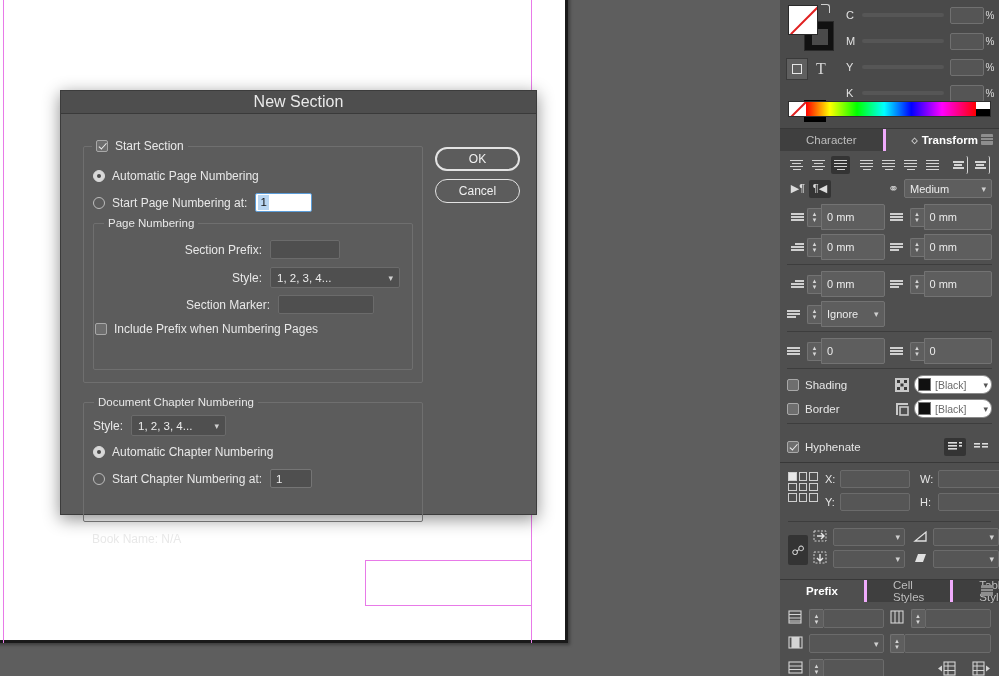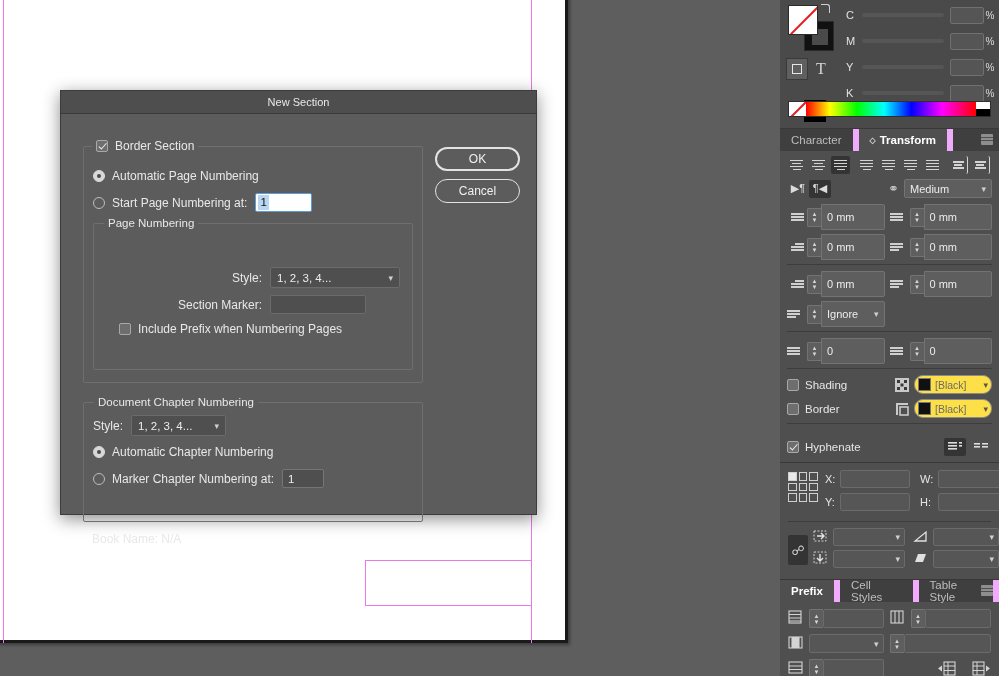--- a/index.html
+++ b/index.html
@@ -62,21 +62,21 @@
     background: #5c5c5c;
     border: 1px solid #3c3c3c;
     box-shadow: 0 4px 16px rgba(0,0,0,0.45);
   }
   .dialog-titlebar {
     height: 23px; background: #4e4e4e;
     border-bottom: 1px solid #3a3a3a;
     display: flex; align-items: center; justify-content: center;
   }
   .dialog-title {
-    font-size: 11px; color: #e9e9e9; font-weight: normal;
+    font-size: 16px; color: #e9e9e9; font-weight: normal;
   }
   .dialog-body { position: relative; padding: 10px 0 0 0; height: 401px; }
 
   .btn-col {
     position: absolute; right: 16px; top: 33px;
     display: flex; flex-direction: column; gap: 8px;
   }
   .pill-btn {
     width: 85px; height: 24px; border-radius: 12px;
     border: 1px solid #e3e3e3; background: #5c5c5c;
@@ -213,23 +213,23 @@
   .spec-none { width:17px; background:#fff; position:relative; overflow:hidden;}
   .spec-none::after{content:"";position:absolute;left:-3px;top:7px;width:24px;height:2px;background:#e02020;transform:rotate(-45deg);}
   .spec-grad { flex:1; background: linear-gradient(to right,
       #ff0000 0%, #ffff00 14%, #00ff00 30%, #00ffff 46%,
       #0000ff 62%, #ff00ff 80%, #ff0000 100%); }
   .spec-w { width:14px; background: linear-gradient(to bottom,#fff 50%,#000 50%); }
 
   
   .tabbar { display:flex; height:22px; background:#3f3f3f; position:relative; }
   .tab {
-    display:flex; align-items:center; padding:0 11px;
+    display:flex; align-items:center; padding:0 26px;
     font-size:11.5px; color:#bdbdbd; background:#3f3f3f;
-    border-right:6px solid #f0abfc;
+    border-right:3px solid #f0abfc;
   }
   .tab.active { background:#4f4f4f; color:#ffffff; font-weight:bold; }
   .tab .dia { font-size:8px; margin-right:4px; color:#d0d0d0; }
   .tab-menu {
     position:absolute; right:6px; top:5px; width:12px; height:11px;
     background:#8e8e8e; border-radius:1px;
   }
   .tab-menu::after {
     content:""; position:absolute; left:0; top:3px; width:12px; height:1px;
     box-shadow: 0 3px 0 #4f4f4f, 0 0 0 #4f4f4f; background:#4f4f4f;
@@ -280,21 +280,21 @@
     padding:12px 5px; font-size:11px; color:#ececec;
   }
   .ind-val.dd-val { justify-content:space-between; }
   .ind-sep { height:1px; background:#3d3d3d; margin:4px 0 6px 0; }
 
   .sb-row { display:flex; align-items:center; margin-bottom:5px; }
   .sb-lbl { font-size:11.5px; color:#e6e6e6; margin-left:6px; }
   .sb-right { margin-left:auto; display:flex; align-items:center; gap:4px; }
   .sb-ic { width:16px;height:16px; }
   .swatch-dd {
-    width:78px;height:19px;background:#fde047;border:1px solid #8a8a8a;border-radius:9px;
+    width:78px;height:19px;background:#ffffff;border:1px solid #8a8a8a;border-radius:9px;
     display:flex;align-items:center;padding:0 3px; gap:4px;
   }
   .swatch-dd .sq { width:13px;height:13px;background:#111;border:1px solid #777; flex:none;}
   .swatch-dd .nm { font-size:10.5px; color:#6a6a6a; flex:1; }
   .swatch-dd .cv { font-size:9px; color:#555; }
   .hyph-row { display:flex; align-items:center; margin-top:14px; }
   .just-btn { width:22px;height:18px;border-radius:2px;display:flex;align-items:center;justify-content:center;}
   .just-btn.on { background:#343434; }
 
   
@@ -358,54 +358,58 @@
 
       <div class="btn-col">
         <div class="pill-btn primary">OK</div>
         <div class="pill-btn">Cancel</div>
       </div>
 
       <div class="fieldset" style="position:absolute; left:22px; top:32px; width:340px; height:237px;">
 
         <div class="row" style="position:absolute; left:8px; top:-8px; background:#5c5c5c; padding:0 4px;">
           <span class="cb checked"></span>
-          <span class="lbl">Border Section</span>
+          <span class="lbl">Start Section</span>
         </div>
 
         <div class="row" style="position:absolute; left:9px; top:22px;">
           <span class="rb on"></span>
           <span class="lbl">Automatic Page Numbering</span>
         </div>
 
         <div class="row" style="position:absolute; left:9px; top:46px;">
           <span class="rb"></span>
           <span class="lbl">Start Page Numbering at:</span>
           <span class="focus-input" style="width:57px; margin-left:8px;">
             <span class="sel">1</span>
           </span>
         </div>
 
         <div class="fieldset" style="position:absolute; left:9px; top:76px; width:320px; height:147px;">
           <span class="legend">Page Numbering</span>
 
+          <div class="row" style="position:absolute; left:0px; top:16px; width:292px; justify-content:flex-start;">
+            <span class="fld-label" style="width:168px; text-align:right;">Section Prefix:</span>
+            <span class="sunk-input" style="width:70px; margin-left:8px;"></span>
+          </div>
 
           <div class="row" style="position:absolute; left:0px; top:43px; width:310px;">
             <span class="fld-label" style="width:168px; text-align:right;">Style:</span>
             <span class="dd" style="width:130px; margin-left:8px;">
               <span>1, 2, 3, 4...</span>
               <span class="chev">▾</span>
             </span>
           </div>
 
-          <div class="row" style="position:absolute; left:0px; top:71px; width:292px;">
+          <div class="row" style="position:absolute; left:8px; top:71px; width:292px;">
             <span class="fld-label" style="width:168px; text-align:right;">Section Marker:</span>
             <span class="sunk-input" style="width:96px; margin-left:8px;"></span>
           </div>
 
-          <div class="row" style="position:absolute; left:25px; top:98px;">
+          <div class="row" style="position:absolute; left:1px; top:98px;">
             <span class="cb"></span>
             <span class="lbl">Include Prefix when Numbering Pages</span>
           </div>
         </div>
       </div>
 
       <div class="fieldset" style="position:absolute; left:22px; top:288px; width:340px; height:120px;">
         <span class="legend">Document Chapter Numbering</span>
 
         <div class="row" style="position:absolute; left:9px; top:12px;">
@@ -416,21 +420,21 @@
           </span>
         </div>
 
         <div class="row" style="position:absolute; left:9px; top:42px;">
           <span class="rb on"></span>
           <span class="lbl">Automatic Chapter Numbering</span>
         </div>
 
         <div class="row" style="position:absolute; left:9px; top:66px;">
           <span class="rb"></span>
-          <span class="lbl">Marker Chapter Numbering at:</span>
+          <span class="lbl">Start Chapter Numbering at:</span>
           <span class="small-field" style="width:42px; margin-left:8px;">1</span>
         </div>
 
       </div>
 
       <div class="static-txt" style="position:absolute; left:31px; top:418px;">Book Name: N/A</div>
     </div>
   </div>
 
   <div class="dock">

